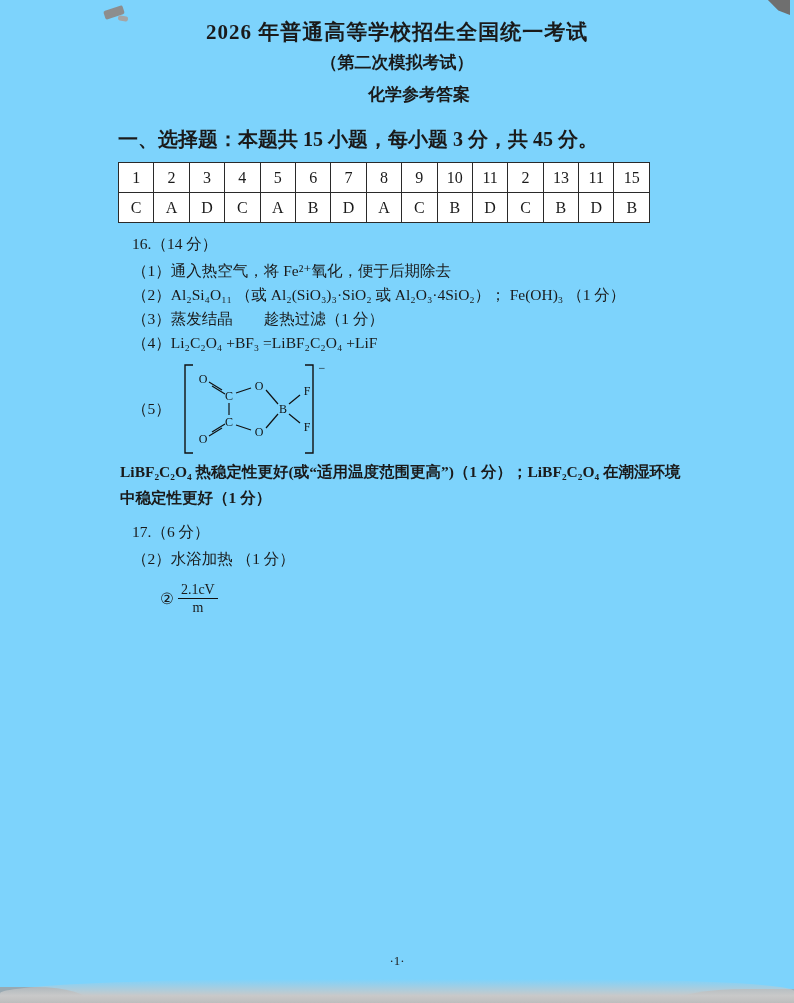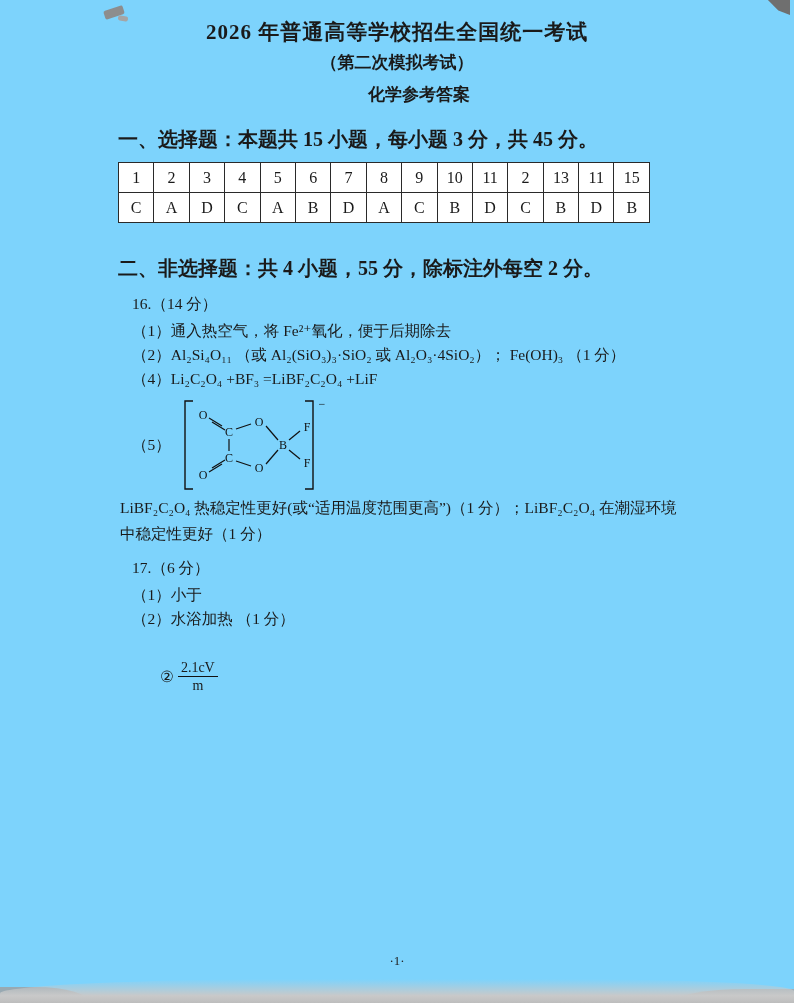--- a/index.html
+++ b/index.html
@@ -30,35 +30,35 @@
     border: 1.2px solid #2a2a2a;
     width: 35.4px;
     height: 30px;
     text-align: center;
     font-size: 16px;
     background: #fff;
   }
   .section2-heading { margin-top: 30px; }
   .q-label { font-size: 15.5px; line-height: 30px; margin-top: 6px; margin-left: 14px; }
   .item { font-size: 15.5px; line-height: 24px; margin-left: 14px; }
-  .item.cont { margin-left: 2px; line-height: 26px; }
+  .item.cont { margin-left: 2px; line-height: 26px; font-weight: bold; }
   .structure-row { display: flex; align-items: center; margin-top: 4px; }
   .structure-row .item-label { font-size: 15.5px; margin-right: 8px; }
   svg.structure { display: block; }
   svg.structure text {
     font-family: "Liberation Serif", "DejaVu Serif", serif;
     font-size: 12px;
     fill: #111;
     text-anchor: middle;
   }
   svg.structure .bond { stroke: #111; stroke-width: 1.2; }
   svg.structure .bracket { stroke: #111; stroke-width: 1.4; fill: none; }
   svg.structure .charge { font-size: 12px; }
   .frac-line { display: flex; align-items: center; font-size: 15.5px; margin-top: 10px; margin-left: 42px; }
-  .fraction { display: inline-flex; flex-direction: column; align-items: center; margin: 18px 4px; vertical-align: middle; }
+  .fraction { display: inline-flex; flex-direction: column; align-items: center; margin: 0 4px; vertical-align: middle; }
   .fraction .num { font-size: 14px; line-height: 17px; border-bottom: 1px solid #111; padding: 0 3px; }
   .fraction .den { font-size: 14px; line-height: 17px; }
   .page-footer {
     position: absolute;
     bottom: 34px;
     left: 0; right: 0;
     text-align: center;
     font-size: 13px;
     color: #222;
   }
@@ -127,25 +127,25 @@
           <td>B</td>
           <td>D</td>
           <td>C</td>
           <td>B</td>
           <td>D</td>
           <td>B</td>
         </tr>
       </tbody>
     </table>
 
-    <div class="section-heading section2-heading">二、非选择题：共 4 小题，55 分，除标注外每空 2 分。</div>
 
     <div class="q-label">16.（14 分）</div>
     <div class="item">（1）通入热空气，将 Fe²⁺氧化，便于后期除去</div>
     <div class="item">（2）Al₂Si₄O₁₁ （或 Al₂(SiO₃)₃·SiO₂ 或 Al₂O₃·4SiO₂）；  Fe(OH)₃ （1 分）</div>
+    <div class="item">（3）蒸发结晶　　趁热过滤（1 分）</div>
     <div class="item">（4）Li₂C₂O₄ +BF₃ =LiBF₂C₂O₄ +LiF</div>
 
     <div class="item structure-row">
       <span class="item-label">（5）</span>
       <svg class="structure" width="152" height="100" viewBox="0 0 152 100">
 
         <path class="bracket" d="M14,6 L6,6 L6,94 L14,94"></path>
         <path class="bracket" d="M126,6 L134,6 L134,94 L126,94"></path>
         <text class="charge" x="143" y="13">−</text>
 
@@ -169,21 +169,20 @@
         <text x="50" y="67">C</text>
         <text x="24" y="84">O</text>
         <text x="80" y="77">O</text>
         <text x="128" y="72">F</text>
       </svg>
     </div>
 
     <div class="item cont">LiBF₂C₂O₄ 热稳定性更好(或“适用温度范围更高”)（1 分）；LiBF₂C₂O₄ 在潮湿环境中稳定性更好（1 分）</div>
 
     <div class="q-label">17.（6 分）</div>
-    <div class="item">（1）小于</div>
     <div class="item">（2）水浴加热 （1 分）</div>
 
     <div class="frac-line">
       <span>②</span>
       <span class="fraction">
         <span class="num">2.1cV</span>
         <span class="den">m</span>
       </span>
     </div>
 

